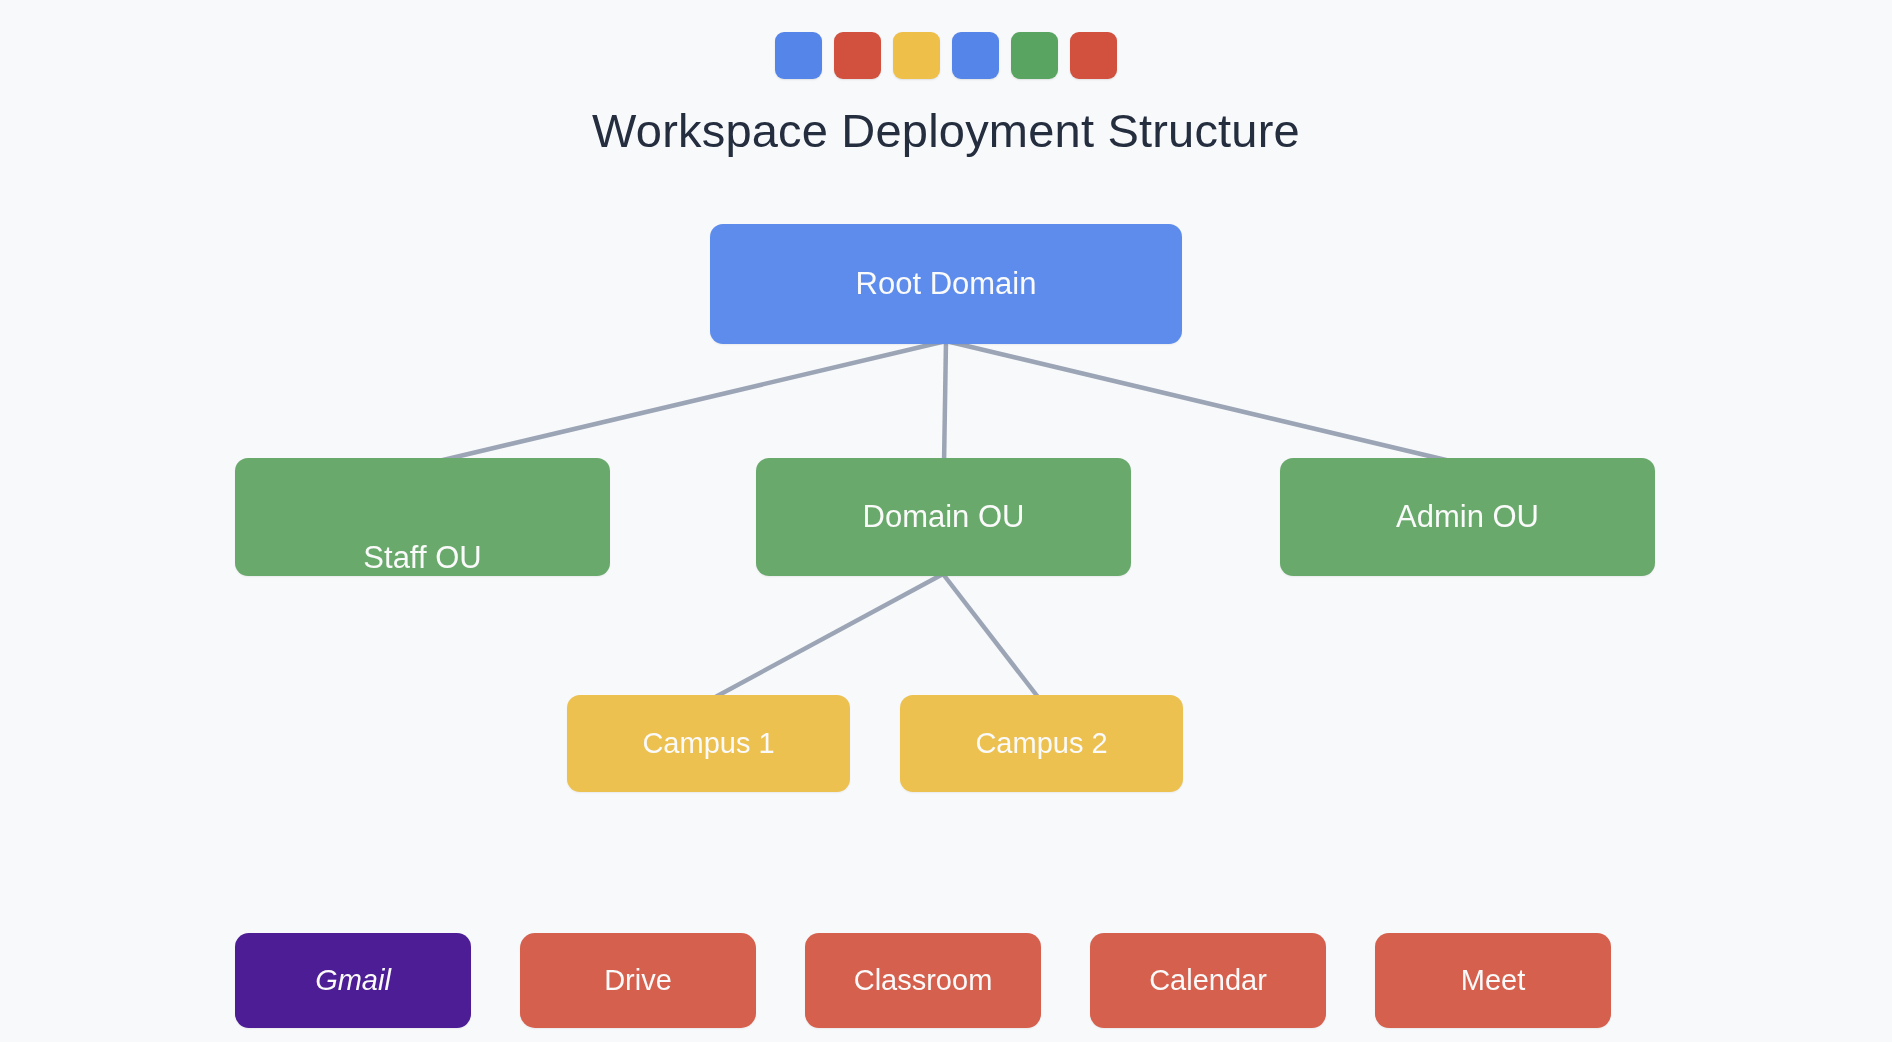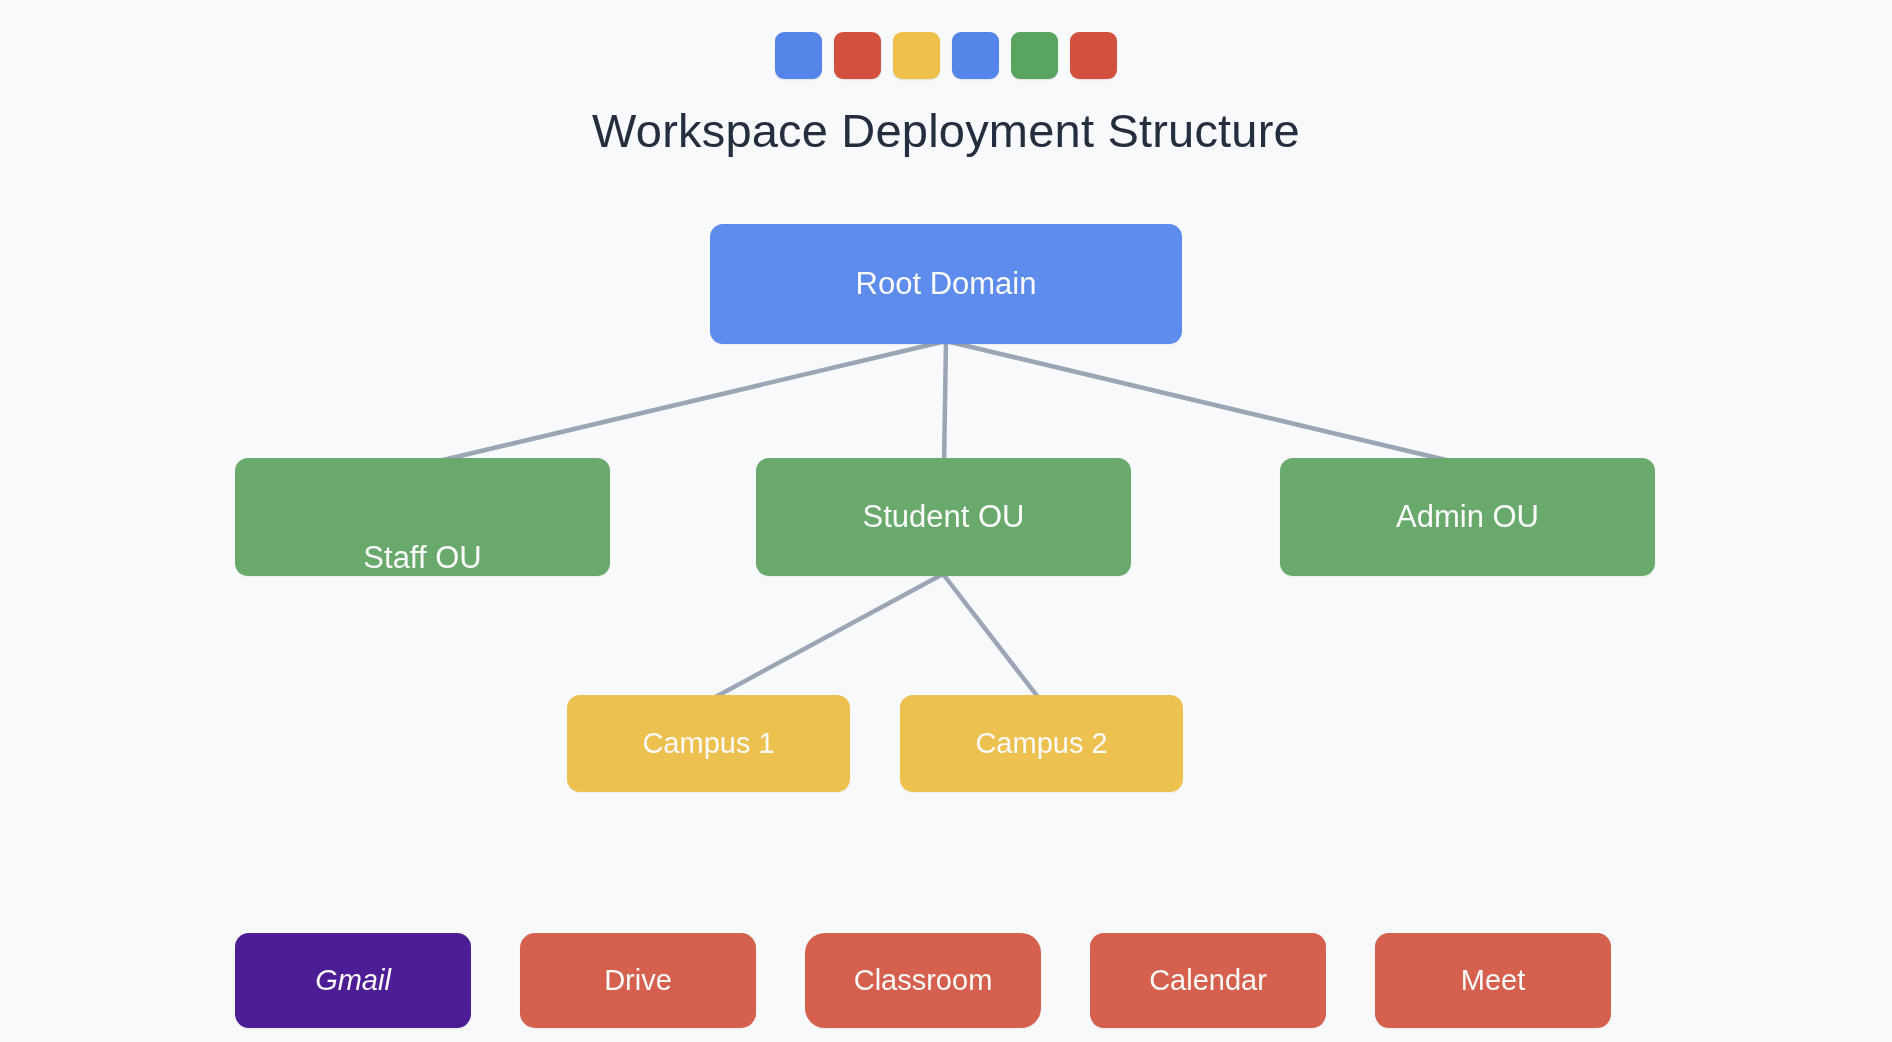--- a/index.html
+++ b/index.html
@@ -66,21 +66,21 @@
   .node-ou      { top: 458px; width: 375px; height: 118px; font-size: 31px; }
   .node-staff   { left: 235px; }
   .node-student { left: 756px; }
   .node-admin   { left: 1280px; }
   .node-campus  { top: 695px; width: 283px; height: 97px; font-size: 29px; }
   .node-campus1 { left: 567px; }
   .node-campus2 { left: 900px; }
   .node-app     { top: 933px; width: 236px; height: 95px; font-size: 29px; border-radius: 14px; }
   .node-app-0 { left: 235px; }
   .node-app-1 { left: 520px; border-radius: 15px; }
-  .node-app-2 { left: 805px; border-radius: 20px; }
+  .node-app-2 { left: 805px; }
   .node-app-3 { left: 1090px; }
   .node-app-4 { left: 1375px; }
   .node-label { pointer-events: none; }
 </style>
 </head>
 <body>
 
 <div class="canvas" style="background: rgb(248, 249, 251);">
 
   <div class="squares-row">
@@ -103,21 +103,21 @@
   </svg>
 
   <div class="node node-root" style="background-color: rgb(93, 140, 236);">
     <span class="node-label">Root Domain</span>
   </div>
 
   <div class="node node-ou node-staff" style="background-color: rgb(105, 170, 108); align-items: flex-end;">
     <span class="node-label">Staff OU</span>
   </div>
   <div class="node node-ou node-student" style="background-color: rgb(105, 170, 108);">
-    <span class="node-label">Student OU</span>
+    <span class="node-label">Domain OU</span>
   </div>
   <div class="node node-ou node-admin" style="background-color: rgb(105, 170, 108);">
     <span class="node-label">Admin OU</span>
   </div>
 
   <div class="node node-campus node-campus1" style="background-color: rgb(236, 193, 80);">
     <span class="node-label">Campus 1</span>
   </div>
   <div class="node node-campus node-campus2" style="background-color: rgb(236, 193, 80);">
     <span class="node-label">Campus 2</span>

